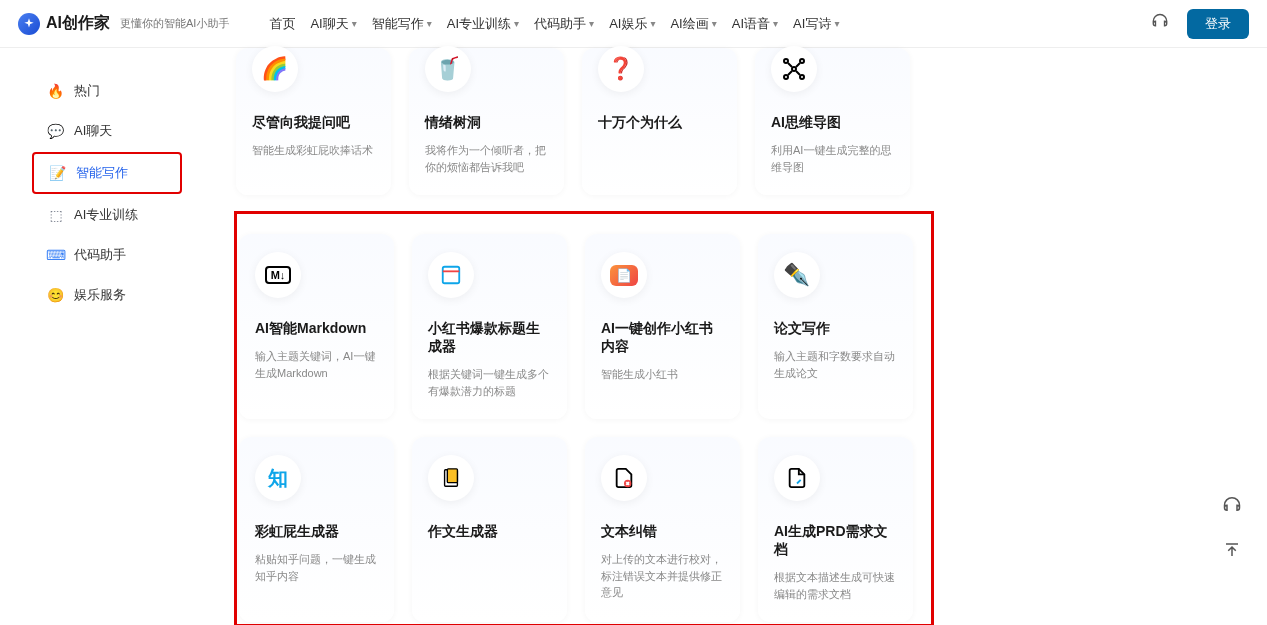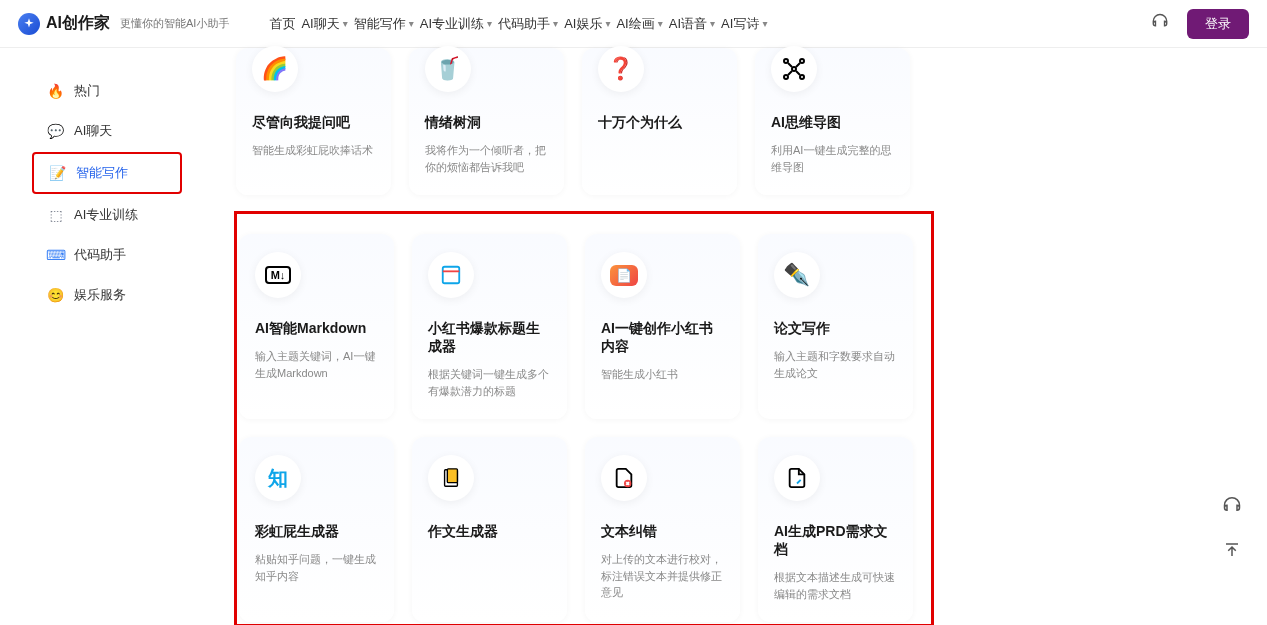--- a/index.html
+++ b/index.html
@@ -3,26 +3,26 @@
   <meta charset="utf-8">
   <style>
     * { margin: 0; padding: 0; box-sizing: border-box; }
     body { font-family: -apple-system, BlinkMacSystemFont, "PingFang SC", "Microsoft YaHei", sans-serif; background: #fff; width: 1267px; height: 625px; overflow: hidden; }
     
     .header { height: 48px; display: flex; align-items: center; padding: 0 18px; border-bottom: 1px solid #eee; }
     .logo-wrap { display: flex; align-items: center; gap: 6px; }
     .logo-icon { width: 22px; height: 22px; border-radius: 50%; background: linear-gradient(135deg,#4a7ff0,#1a4cd4); display: flex; align-items: center; justify-content: center; color: #fff; font-size: 12px; font-weight: bold; }
     .logo-text { font-weight: 700; font-size: 16px; color: #1a1a1a; }
     .tagline { font-size: 11px; color: #777; margin-left: 10px; }
-    .nav { display: flex; align-items: center; gap: 6px; margin-left: 40px; }
+    .nav { display: flex; align-items: center; gap: 15px; margin-left: 40px; }
     .nav-item { font-size: 13px; color: #333; cursor: pointer; display: flex; align-items: center; gap: 3px; }
     .chev { font-size: 10px; color: #888; }
     .header-right { margin-left: auto; display: flex; align-items: center; gap: 18px; }
     .headset-icon svg { width: 18px; height: 18px; stroke: #555; }
-    .login-btn { background: #701a75; color: #fff; border: none; padding: 6px 18px; border-radius: 6px; font-size: 13px; cursor: pointer; }
+    .login-btn { background: #0369a1; color: #fff; border: none; padding: 6px 18px; border-radius: 6px; font-size: 13px; cursor: pointer; }
 
     .body-wrap { display: flex; height: calc(100% - 48px); }
     .sidebar { width: 210px; padding: 24px 0 0 22px; margin-left: 10px; }
     .side-item { display: flex; align-items: center; gap: 10px; padding: 10px 16px; font-size: 13px; color: #333; cursor: pointer; border-radius: 4px; margin-bottom: 2px; width: 150px; }
     .side-item.active { border: 2px solid #e10000; color: #2563eb; }
     .side-icon { width: 16px; height: 16px; display: inline-flex; align-items: center; justify-content: center; font-size: 14px; }
 
     .main { flex: 1; display: flex; flex-direction: column; }
     .top-row { display: flex; gap: 18px; padding: 0 0 16px 0; margin-left: 16px; }
     .card { width: 155px; background: linear-gradient(180deg,rgba(245,248,255,0.6),#fff); border-radius: 12px; padding: 12px 16px 20px; box-shadow: 0 1px 6px rgba(0,0,0,0.04); }

